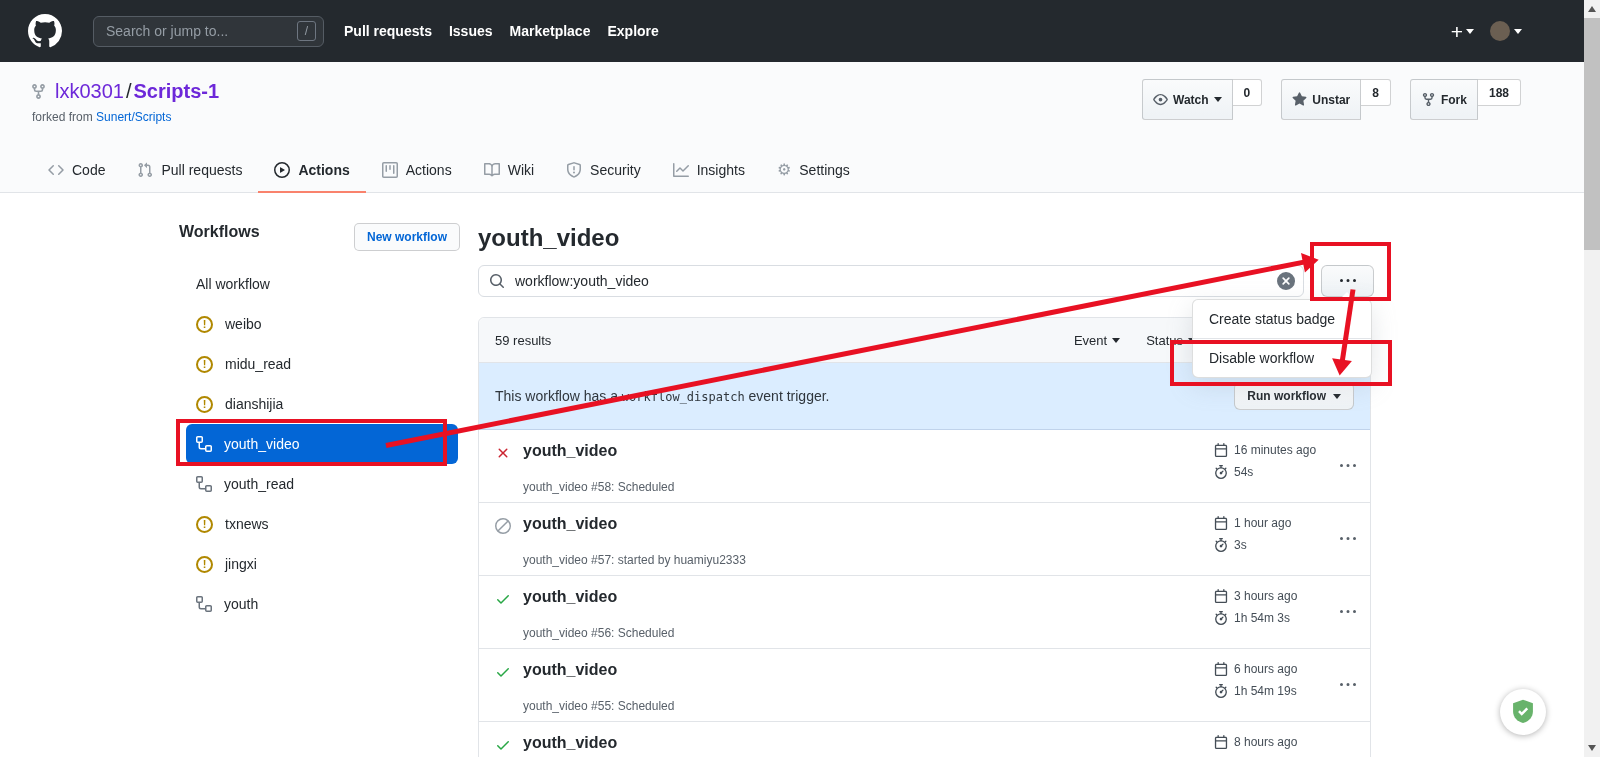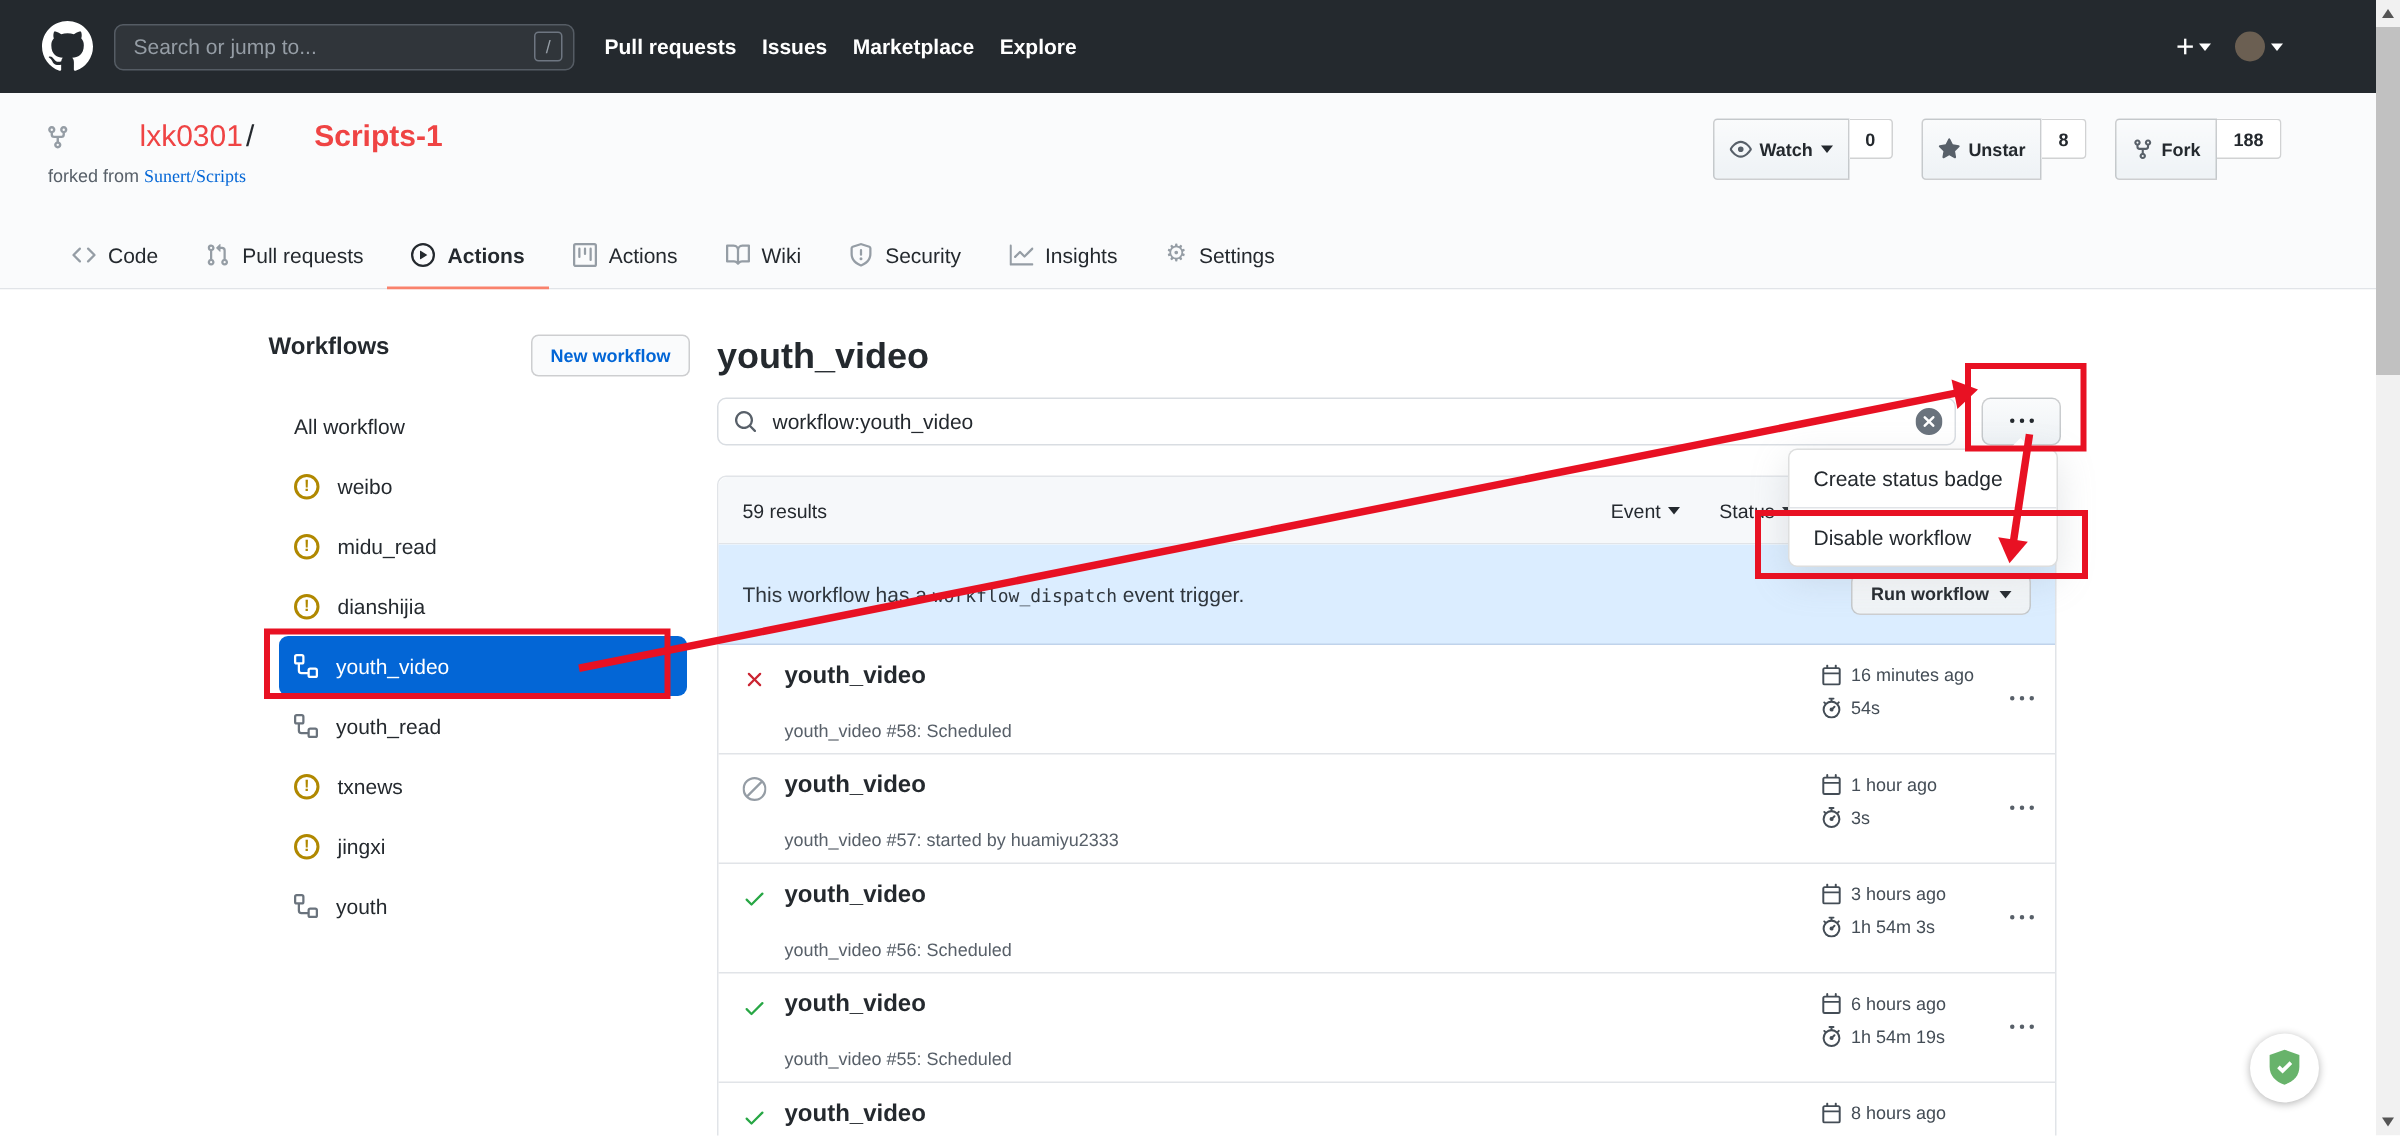--- a/index.html
+++ b/index.html
@@ -6,44 +6,44 @@
   body {
     margin: 0; width: 1600px; height: 757px; overflow: hidden;
     font-family: "Liberation Sans", "DejaVu Sans", sans-serif;
     background: #fff; color: #24292e; position: relative;
   }
   .page { position: absolute; left: 0; top: 0; width: 1584px; height: 757px; }
 
   
   .topnav { height: 62px; background: #24292e; display: flex; align-items: center; padding-left: 28px; }
   .gh-logo svg { width: 34px; height: 34px; fill: #fff; display: block; }
-  .hsearch { margin-left: 14px; width: 307px; height: 31px; border: 1px solid #555c64; border-radius: 6px;
+  .hsearch { margin-left: 31px; width: 231px; height: 31px; border: 1px solid #555c64; border-radius: 6px;
     display: flex; align-items: center; padding: 0 7px 0 10px; background: rgba(255,255,255,0.06); }
   .hsearch input { flex: 1; min-width: 0; background: transparent; border: 0; outline: 0; color: #c9d1d9; font-size: 14px; font-family: inherit; }
   .hsearch input::placeholder { color: #959da5; }
   .slash-key { width: 19px; height: 20px; border: 1px solid #6e7681; border-radius: 3px; color: #959da5;
     font-size: 12px; display: flex; align-items: center; justify-content: center; flex: none; }
   .hnav { display: flex; gap: 17px; margin-left: 20px; }
   .hnav a { color: #fff; font-weight: bold; font-size: 14px; text-decoration: none; white-space: nowrap; cursor: pointer; }
   .hright { margin-left: auto; display: flex; align-items: center; gap: 16px; padding-right: 62px; color: #fff; }
   .plus-wrap { display: flex; align-items: center; gap: 3px; cursor: pointer; }
   .plus-glyph { font-size: 21px; line-height: 1; font-weight: 400; }
   .caret { display: inline-block; width: 0; height: 0; border-left: 4px solid transparent; border-right: 4px solid transparent; border-top: 5px solid currentColor; }
   .avatar-wrap { display: flex; align-items: center; gap: 4px; cursor: pointer; }
   .avatar { width: 20px; height: 20px; border-radius: 50%; background: #6b5f52; }
 
   
   .repo-head { position: relative; height: 131px; background: #fafbfc; border-bottom: 1px solid #e1e4e8; }
   .repo-title { position: absolute; left: 30px; top: 18px; display: flex; align-items: center; gap: 8px; font-size: 20px; }
   .repo-title svg { fill: #959da5; }
-  .repo-title a { color: #ef4444; text-decoration: none; cursor: pointer; margin-left: 38px; }
+  .repo-title a { color: #6d28d9; text-decoration: none; cursor: pointer; }
   .repo-sep { color: #24292e; padding: 0 2px; }
   .repo-name { font-weight: 600; }
   .forked { position: absolute; left: 32px; top: 48px; font-size: 12px; color: #586069; }
-  .forked a { color: #0366d6; text-decoration: none; cursor: pointer; font-family: Liberation Serif, serif; }
+  .forked a { color: #0366d6; text-decoration: none; cursor: pointer; }
 
   .social { position: absolute; right: 63px; top: 17px; display: flex; gap: 19px; }
   .sgroup { display: flex; font-size: 12px; font-weight: bold; color: #24292e; cursor: pointer; }
   .sbtn { display: flex; align-items: center; gap: 5px; padding: 0 10px; height: 41px;
     background: linear-gradient(-180deg, #fafbfc, #eff3f6 90%); border: 1px solid rgba(27,31,35,.2); border-radius: 3px 0 0 3px; }
   .sbtn svg { fill: #586069; }
   .scount { display: flex; align-items: center; padding: 0 11px; height: 27px; background: #fff;
     border: 1px solid rgba(27,31,35,.2); border-left: 0; border-radius: 0 3px 3px 0; }
 
   .tabs { position: absolute; left: 32px; bottom: -1px; display: flex; justify-content: flex-end; }

